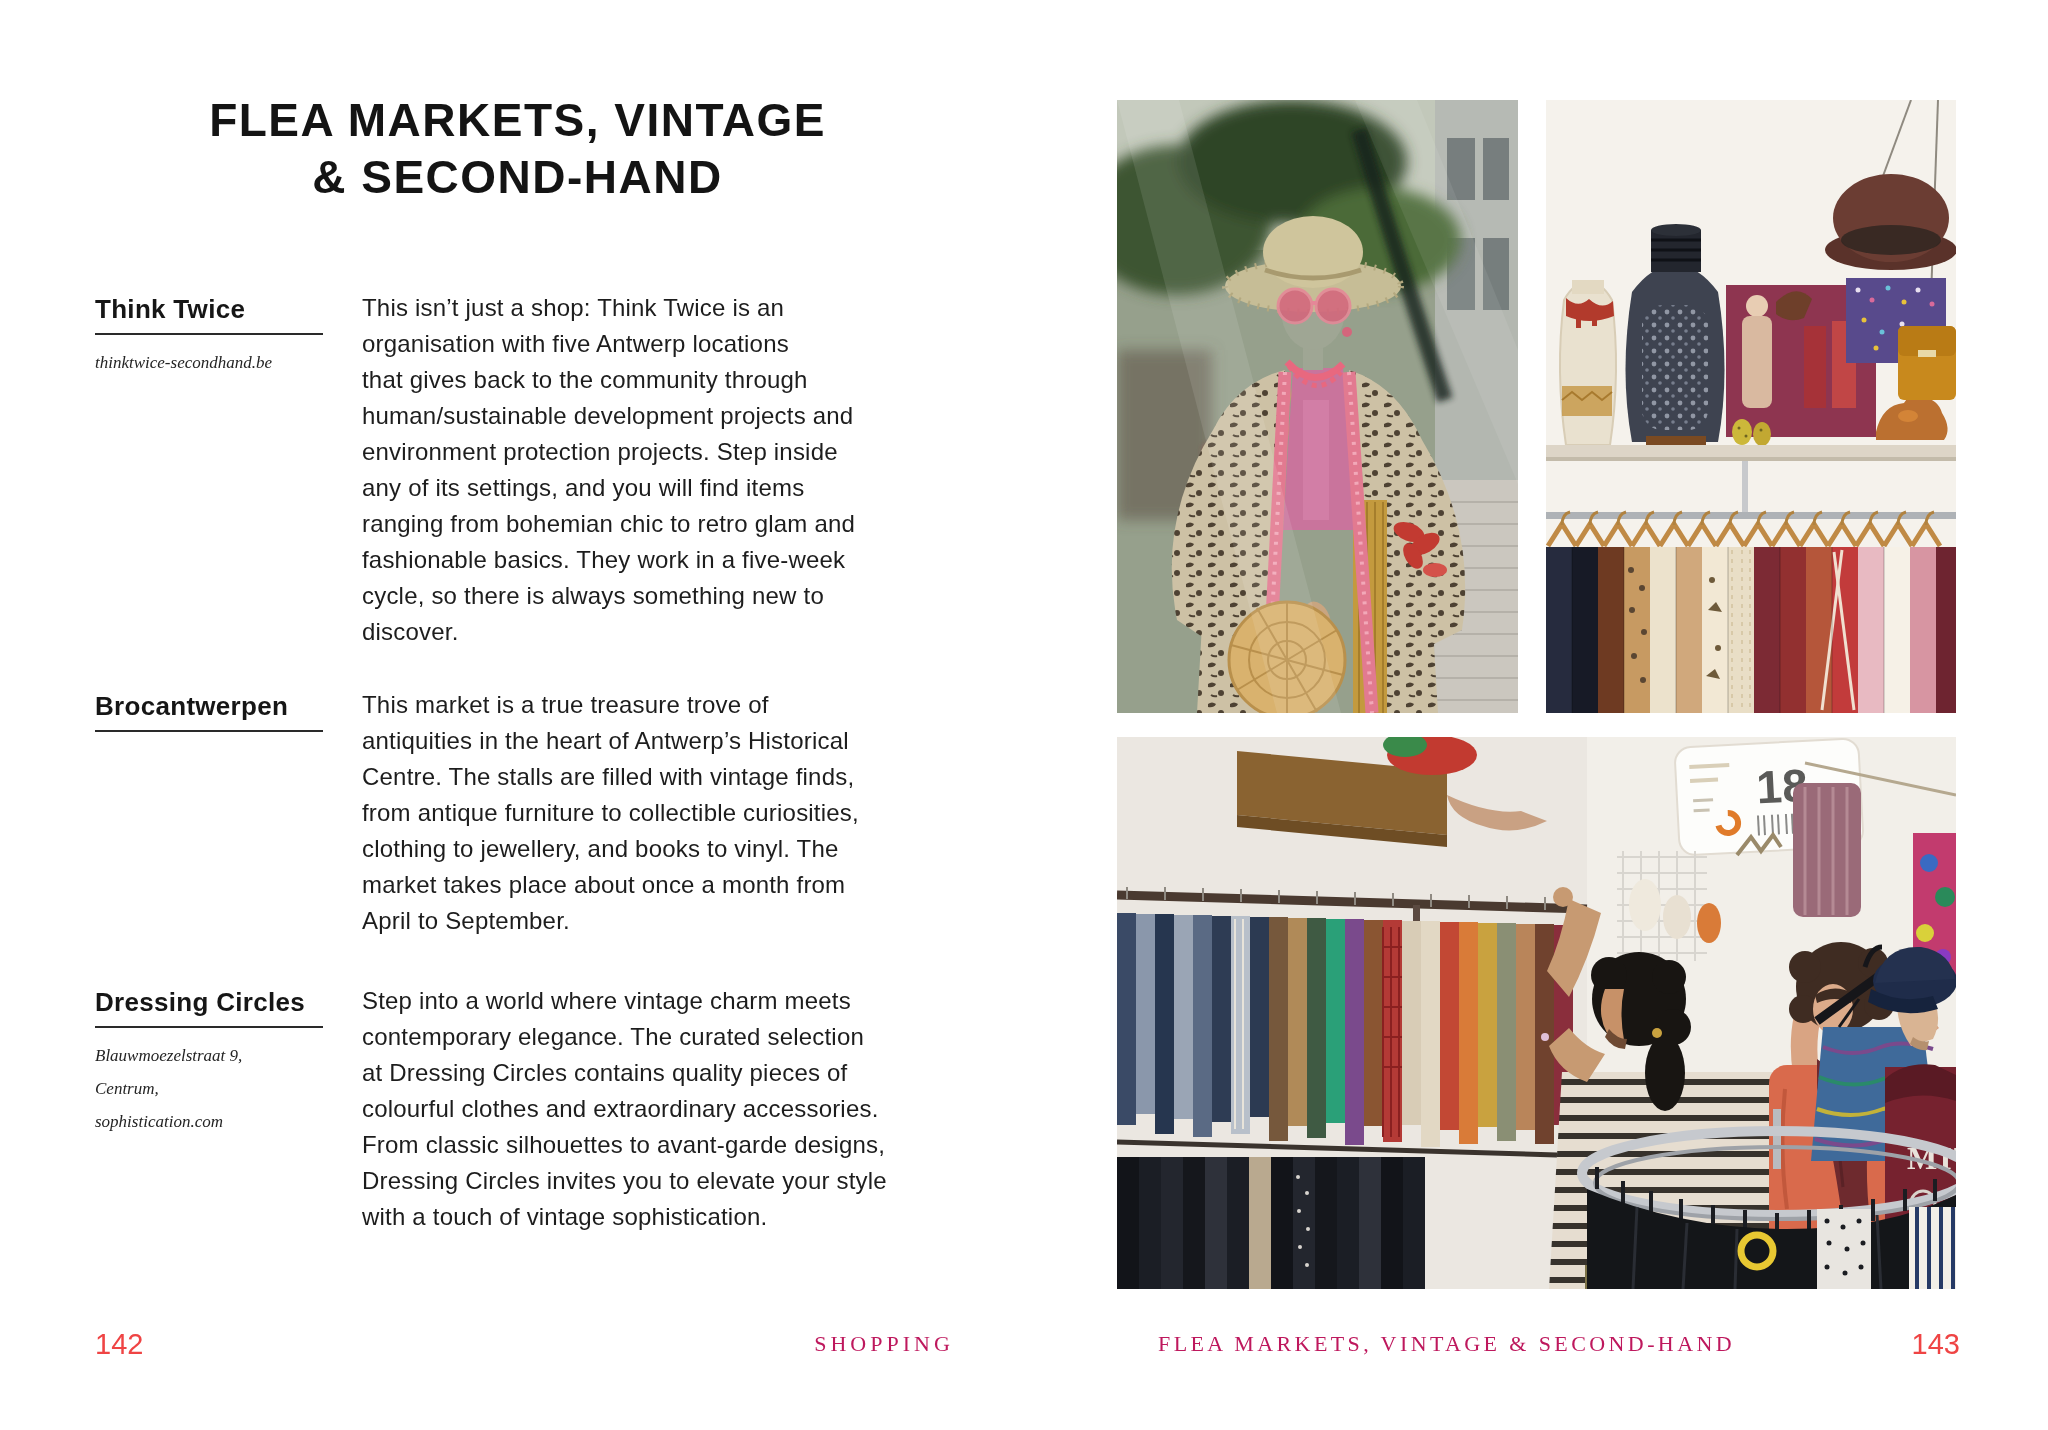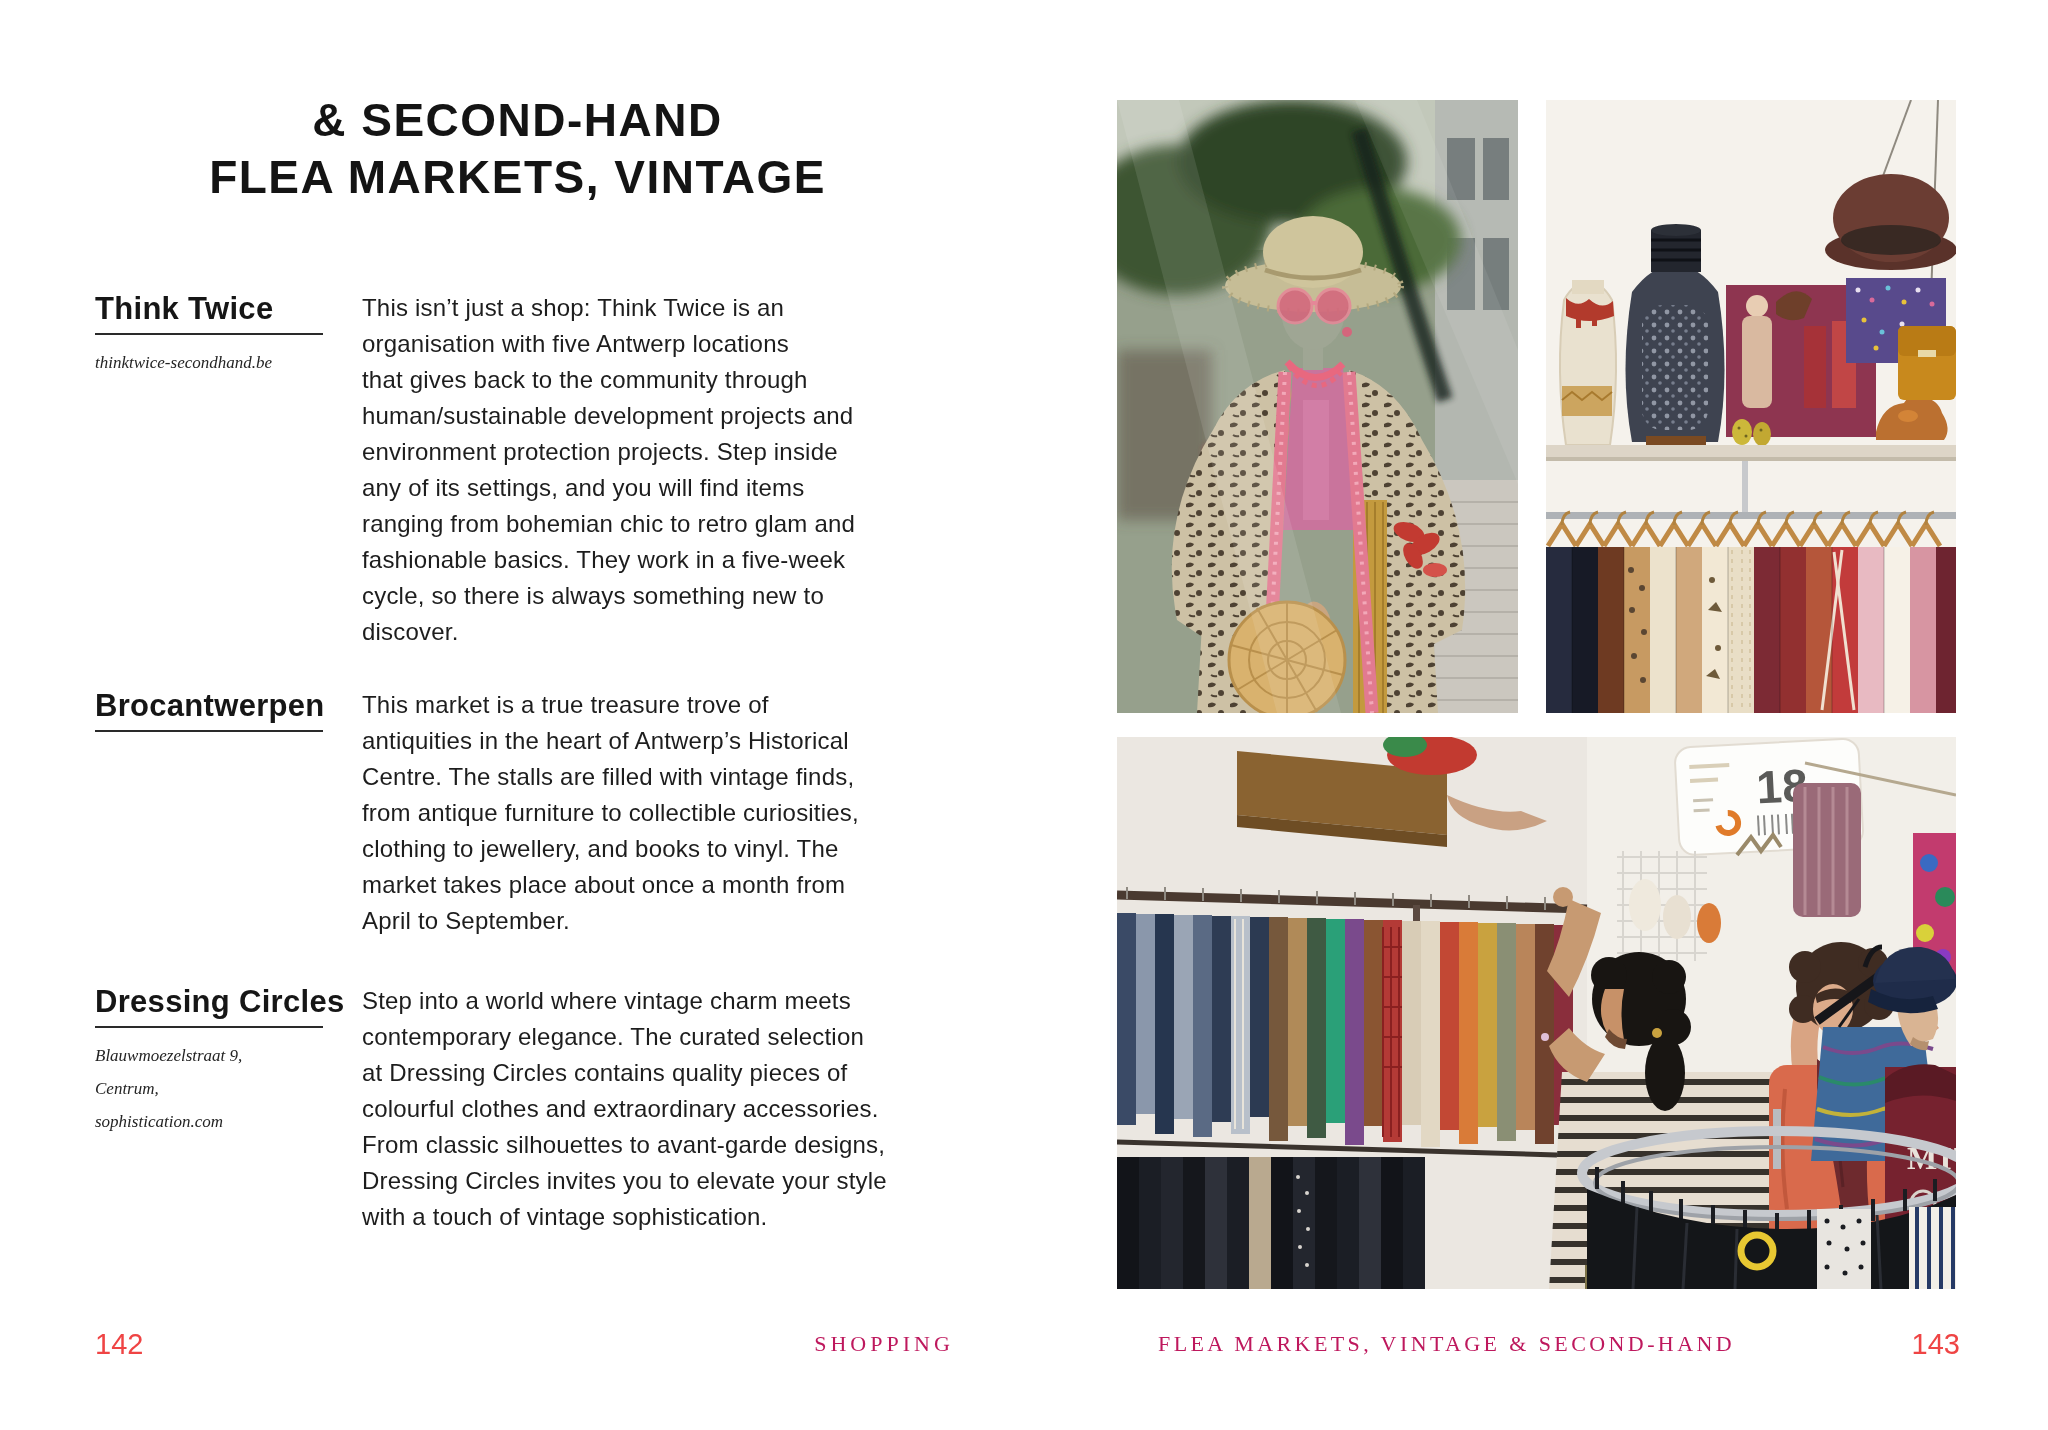--- a/index.html
+++ b/index.html
@@ -8,21 +8,21 @@
     font-family:"Liberation Sans",sans-serif;color:#1c1c1c;overflow:hidden;
   }
   .title{
     position:absolute;left:95px;top:92px;width:845px;text-align:center;
     font-weight:800;font-size:46px;line-height:57px;letter-spacing:1.5px;
     color:#141414;
   }
   .section{position:absolute;left:95px;width:920px;}
   .sec1{top:295px;} .sec2{top:692px;} .sec3{top:988px;}
   .label{position:absolute;left:0;top:0;width:250px;}
-  .heading{font-weight:700;font-size:31px;letter-spacing:.3px;color:#161616;line-height:28px;}
+  .heading{font-weight:700;font-size:26px;letter-spacing:.3px;color:#161616;line-height:28px;}
   .rule{margin-top:10px;width:228px;border-top:2px solid #2a2a2a;height:0;}
   .details{
     margin-top:11px;font-family:"Liberation Serif",serif;font-style:italic;
     font-size:17px;line-height:33px;color:#242424;white-space:pre-line;
   }
   .desc{
     position:absolute;left:267px;top:-5px;width:660px;
     font-size:24px;line-height:36px;letter-spacing:.2px;color:#1d1d1d;white-space:pre-line;
   }
   .photo{position:absolute;overflow:hidden;background:#e8e5df;}
@@ -38,22 +38,22 @@
   }
   .run-left{left:754px;width:260px;text-align:center;}
   .run-right{left:1158px;letter-spacing:3.4px;}
 </style>
 </head>
 <body>
 
 <div id="spread">
 
   <div class="title">
+    <div>FLEA MARKETS, VINTAGE</div>
     <div>&amp; SECOND-HAND</div>
-    <div>FLEA MARKETS, VINTAGE</div>
   </div>
 
   <div class="section sec1">
     <div class="label">
       <div class="heading">Think Twice</div>
       <div class="rule"></div>
       <div class="details">thinktwice-secondhand.be</div>
     </div>
     <div class="desc">This isn’t just a shop: Think Twice is an
 organisation with five Antwerp locations

